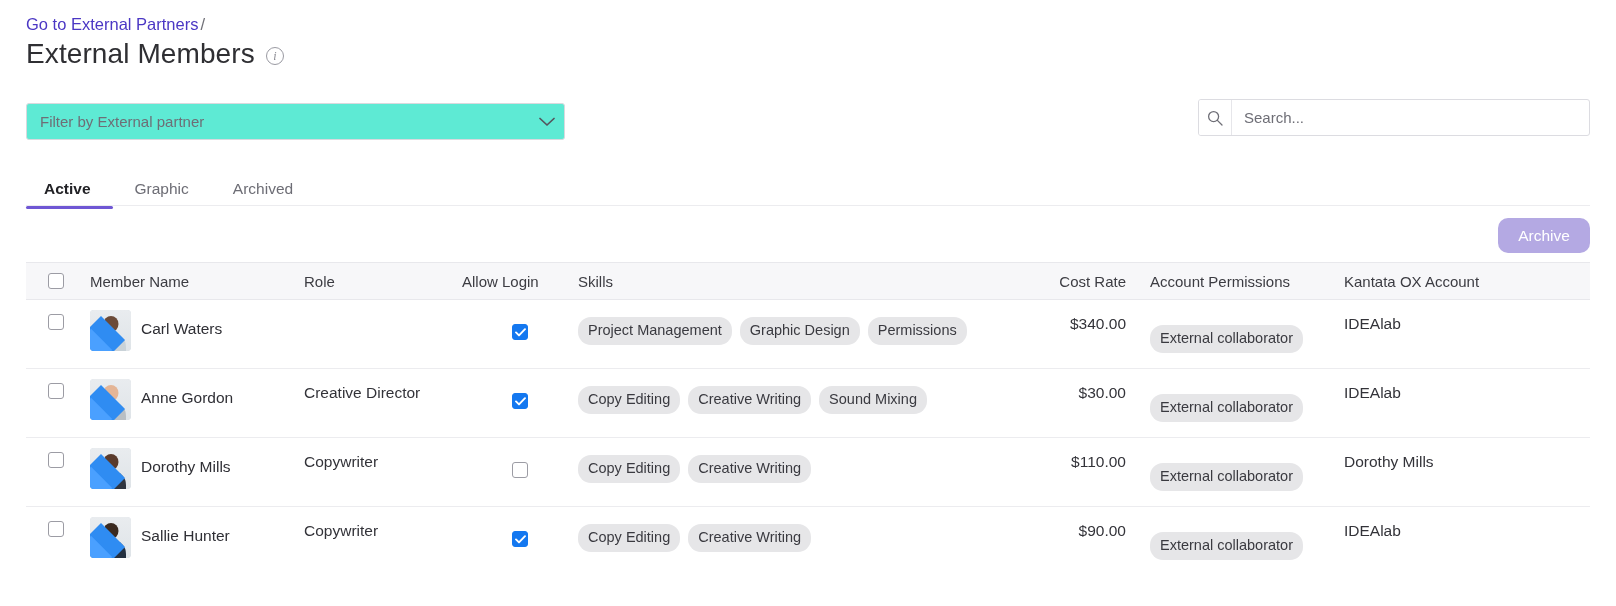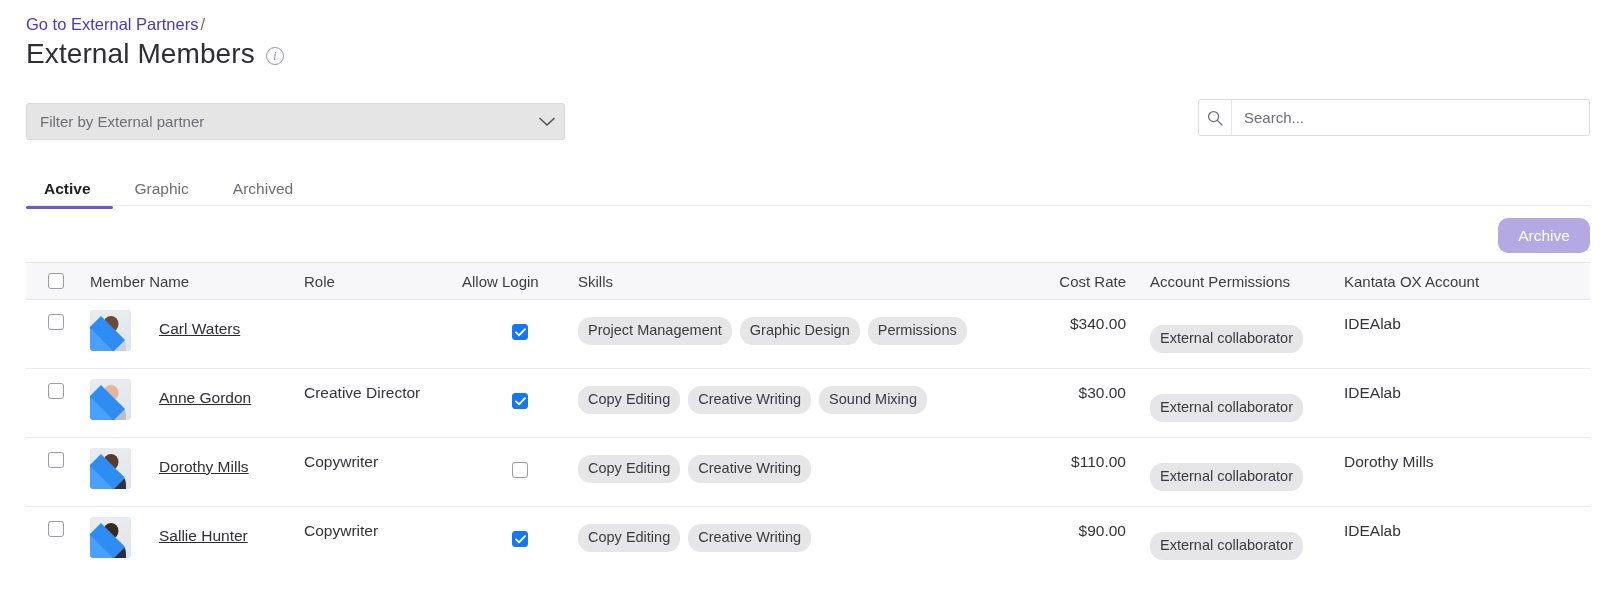--- a/index.html
+++ b/index.html
@@ -36,21 +36,21 @@
     border: 1.4px solid #9a9aa2; color: #8b8b93;
     display: inline-flex; align-items: center; justify-content: center;
     font-size: 12px; font-family: "Liberation Serif", serif; font-style: italic;
     line-height: 1; margin-top: 4px; cursor: pointer; user-select: none;
   }
 
   
   .filter-select {
     position: absolute; left: 26px; top: 103px;
     width: 539px; height: 37px;
-    border: 1px solid #d9d9de; border-radius: 3px; background: #e5e5e5;
+    border: 1px solid #d9d9de; border-radius: 3px; background: #5eead4;
     display: flex; align-items: center; cursor: pointer;
   }
   .filter-placeholder {
     flex: 1; padding-left: 13px; font-size: 15px; color: #6e6e76;
   }
   .chev {
     width: 34px; display: flex; align-items: center; justify-content: center;
   }
   .chev svg { display: block; }
 
@@ -129,21 +129,21 @@
   .thead .c-perm, .thead .c-account, .thead .c-cost, .thead .c-login {
     font-size: 15px; color: #3c3c42;
   }
   .thead .c-name { padding-left: 6px; }
   .thead .c-perm { padding-left: 24px; }
   .thead .c-login { justify-content: flex-start; padding-left: 0; }
   .thead .c-skills { padding-left: 0; }
 
   
   .row .c-check { padding-top: 14px; }
-  .row .c-name { display: flex; align-items: flex-start; gap: 28px; padding-top: 10px; padding-left: 6px; text-decoration: underline; }
+  .row .c-name { display: flex; align-items: flex-start; gap: 10px; padding-top: 10px; padding-left: 6px; }
   .row .c-role { padding-top: 15px; font-size: 15.5px; color: #333339; }
   .row .c-login { padding-top: 24px; }
   .row .c-skills { padding-top: 17px; display: flex; gap: 8px; flex-wrap: nowrap; }
   .row .c-cost { padding-top: 15px; font-size: 15.5px; color: #333339; }
   .row .c-perm { padding-top: 25px; }
   .row .c-account { padding-top: 15px; font-size: 15.5px; color: #333339; }
 
   
   .cb {
     width: 16px; height: 16px; border-radius: 3px;

